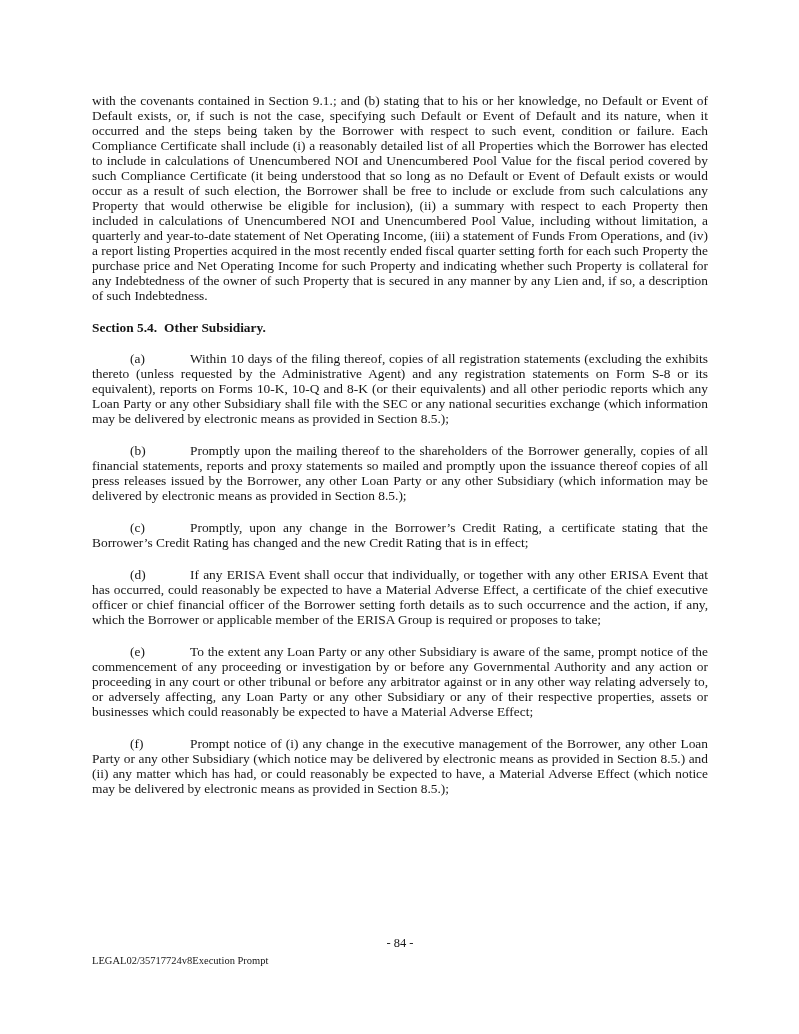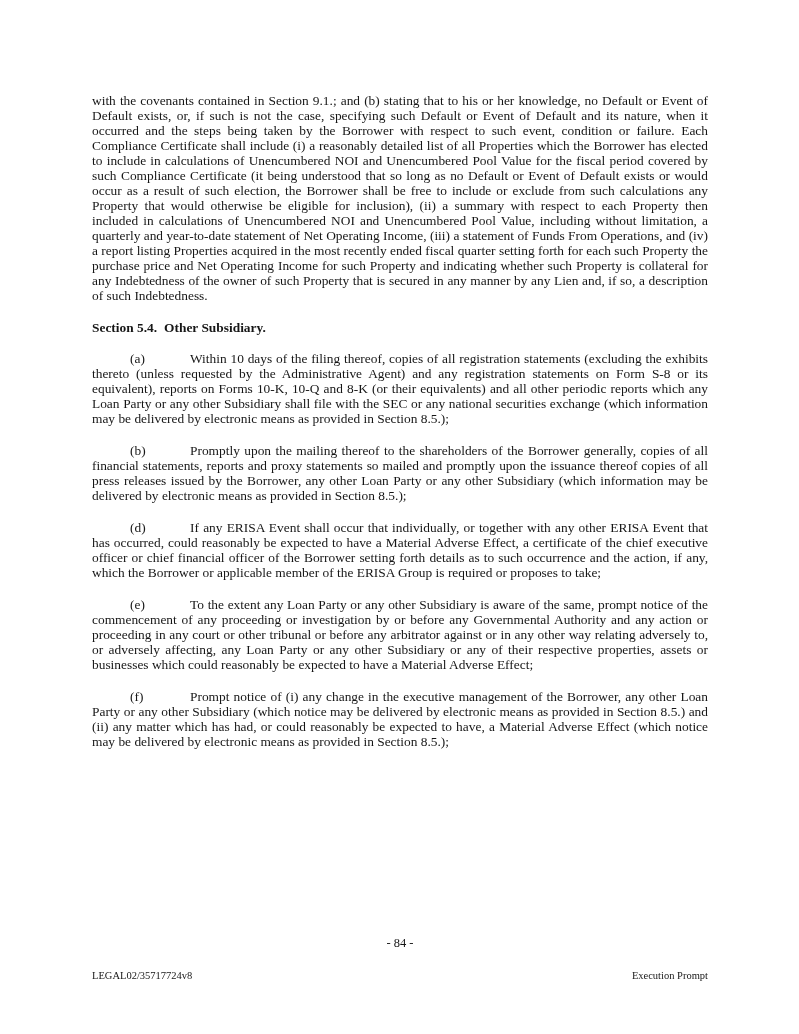--- a/index.html
+++ b/index.html
@@ -53,43 +53,44 @@
     left: 92px;
     top: 936px;
     width: 616px;
     font-family: "Liberation Serif", serif;
     color: #161616;
   }
   .page-number {
     text-align: center;
     font-size: 12.5px;
     line-height: 14px;
-    margin-bottom: 20px;
+    margin-bottom: 5px;
   }
   .footer-row {
     display: flex;
-    justify-content: space-between;
+    justify-content: flex-start;
     font-size: 10.5px;
     line-height: 12px;
   }
 </style>
 </head>
 <body>
 
 <div class="page">
   <div class="content">
 
     <p class="body-text">with the covenants contained in Section 9.1.; and (b) stating that to his or her knowledge, no Default or Event of Default exists, or, if such is not the case, specifying such Default or Event of Default and its nature, when it occurred and the steps being taken by the Borrower with respect to such event, condition or failure.  Each Compliance Certificate shall include (i) a reasonably detailed list of all Properties which the Borrower has elected to include in calculations of Unencumbered NOI and Unencumbered Pool Value for the fiscal period covered by such Compliance Certificate (it being understood that so long as no Default or Event of Default exists or would occur as a result of such election, the Borrower shall be free to include or exclude from such calculations any Property that would otherwise be eligible for inclusion), (ii) a summary with respect to each Property then included in calculations of Unencumbered NOI and Unencumbered Pool Value, including without limitation, a quarterly and year-to-date statement of Net Operating Income, (iii) a statement of Funds From Operations, and (iv) a report listing Properties acquired in the most recently ended fiscal quarter setting forth for each such Property the purchase price and Net Operating Income for such Property and indicating whether such Property is collateral for any Indebtedness of the owner of such Property that is secured in any manner by any Lien and, if so, a description of such Indebtedness.</p>
 
     <p class="heading"><span>Section 5.4.</span><span class="heading-gap"></span><span>Other Subsidiary.</span></p>
 
     <p class="body-text clause"><span class="clause-label">(a)</span><span>Within 10 days of the filing thereof, copies of all registration statements (excluding the exhibits thereto (unless requested by the Administrative Agent) and any registration statements on Form S-8 or its equivalent), reports on Forms 10-K, 10-Q and 8-K (or their equivalents) and all other periodic reports which any Loan Party or any other Subsidiary shall file with the SEC or any national securities exchange (which information may be delivered by electronic means as provided in Section 8.5.);</span></p>
 
     <p class="body-text clause"><span class="clause-label">(b)</span><span>Promptly upon the mailing thereof to the shareholders of the Borrower generally, copies of all financial statements, reports and proxy statements so mailed and promptly upon the issuance thereof copies of all press releases issued by the Borrower, any other Loan Party or any other Subsidiary (which information may be delivered by electronic means as provided in Section 8.5.);</span></p>
 
+    <p class="body-text clause"><span class="clause-label">(c)</span><span>Promptly, upon any change in the Borrower’s Credit Rating, a certificate stating that the Borrower’s Credit Rating has changed and the new Credit Rating that is in effect;</span></p>
 
     <p class="body-text clause"><span class="clause-label">(d)</span><span>If any ERISA Event shall occur that individually, or together with any other ERISA Event that has occurred, could reasonably be expected to have a Material Adverse Effect, a certificate of the chief executive officer or chief financial officer of the Borrower setting forth details as to such occurrence and the action, if any, which the Borrower or applicable member of the ERISA Group is required or proposes to take;</span></p>
 
     <p class="body-text clause"><span class="clause-label">(e)</span><span>To the extent any Loan Party or any other Subsidiary is aware of the same, prompt notice of the commencement of any proceeding or investigation by or before any Governmental Authority and any action or proceeding in any court or other tribunal or before any arbitrator against or in any other way relating adversely to, or adversely affecting, any Loan Party or any other Subsidiary or any of their respective properties, assets or businesses which could reasonably be expected to have a Material Adverse Effect;</span></p>
 
     <p class="body-text clause"><span class="clause-label">(f)</span><span>Prompt notice of (i) any change in the executive management of the Borrower, any other Loan Party or any other Subsidiary (which notice may be delivered by electronic means as provided in Section 8.5.) and (ii) any matter which has had, or could reasonably be expected to have, a Material Adverse Effect (which notice may be delivered by electronic means as provided in Section 8.5.);</span></p>
 
 
   </div>
 

